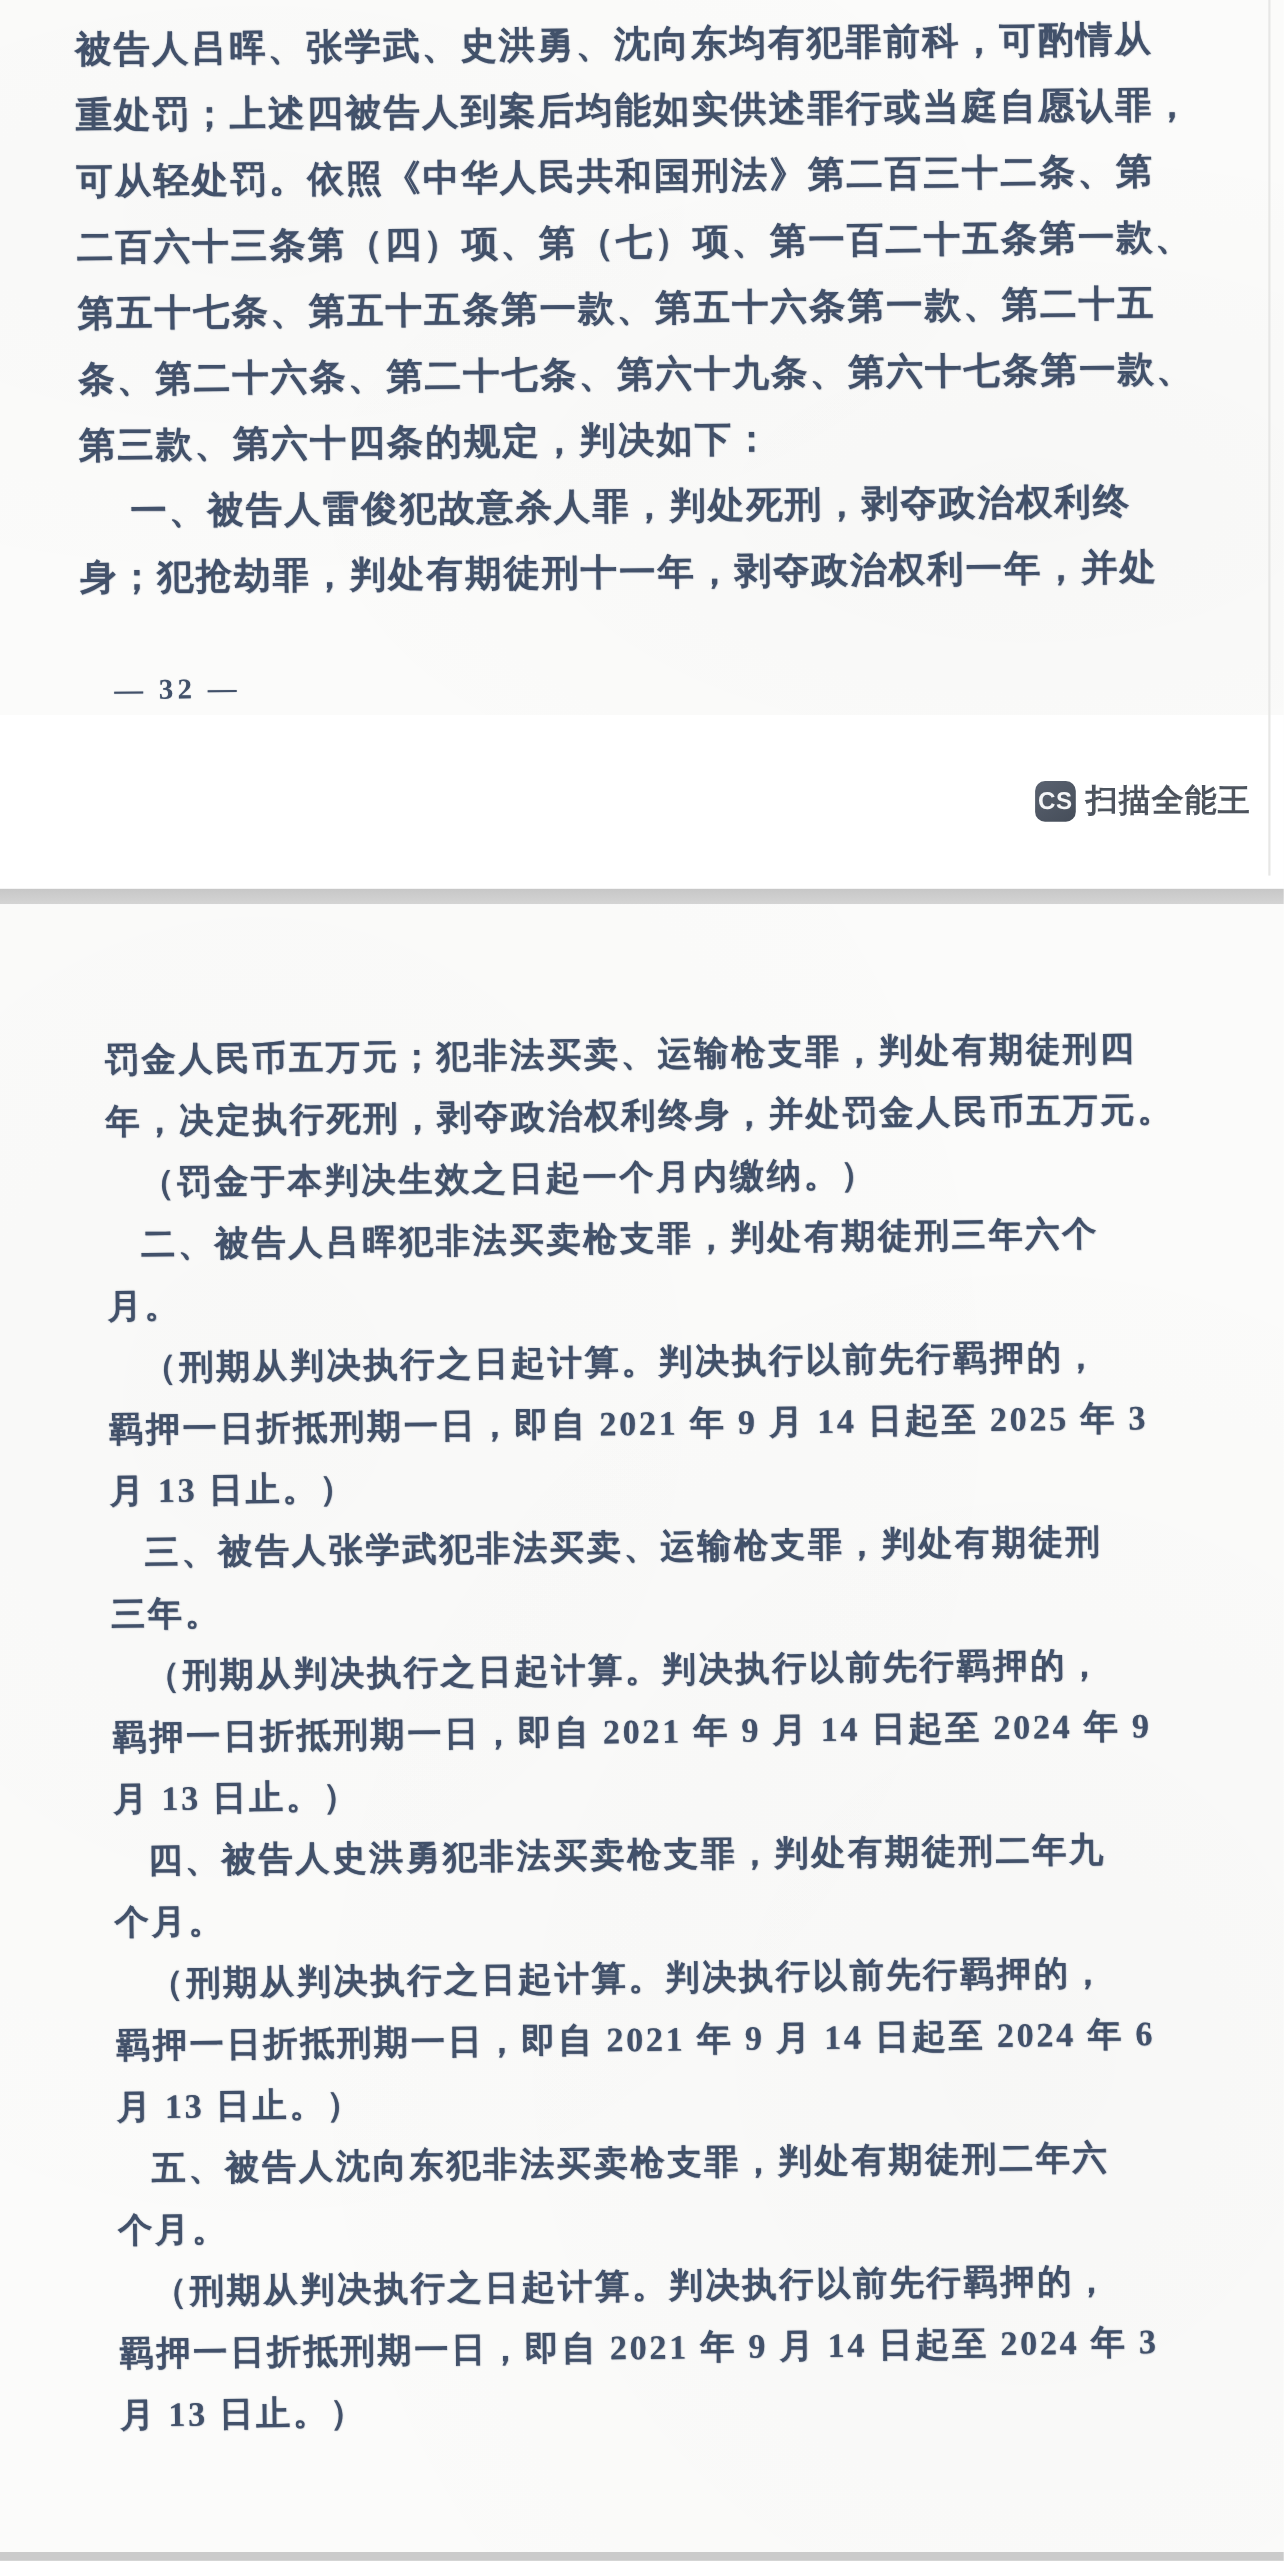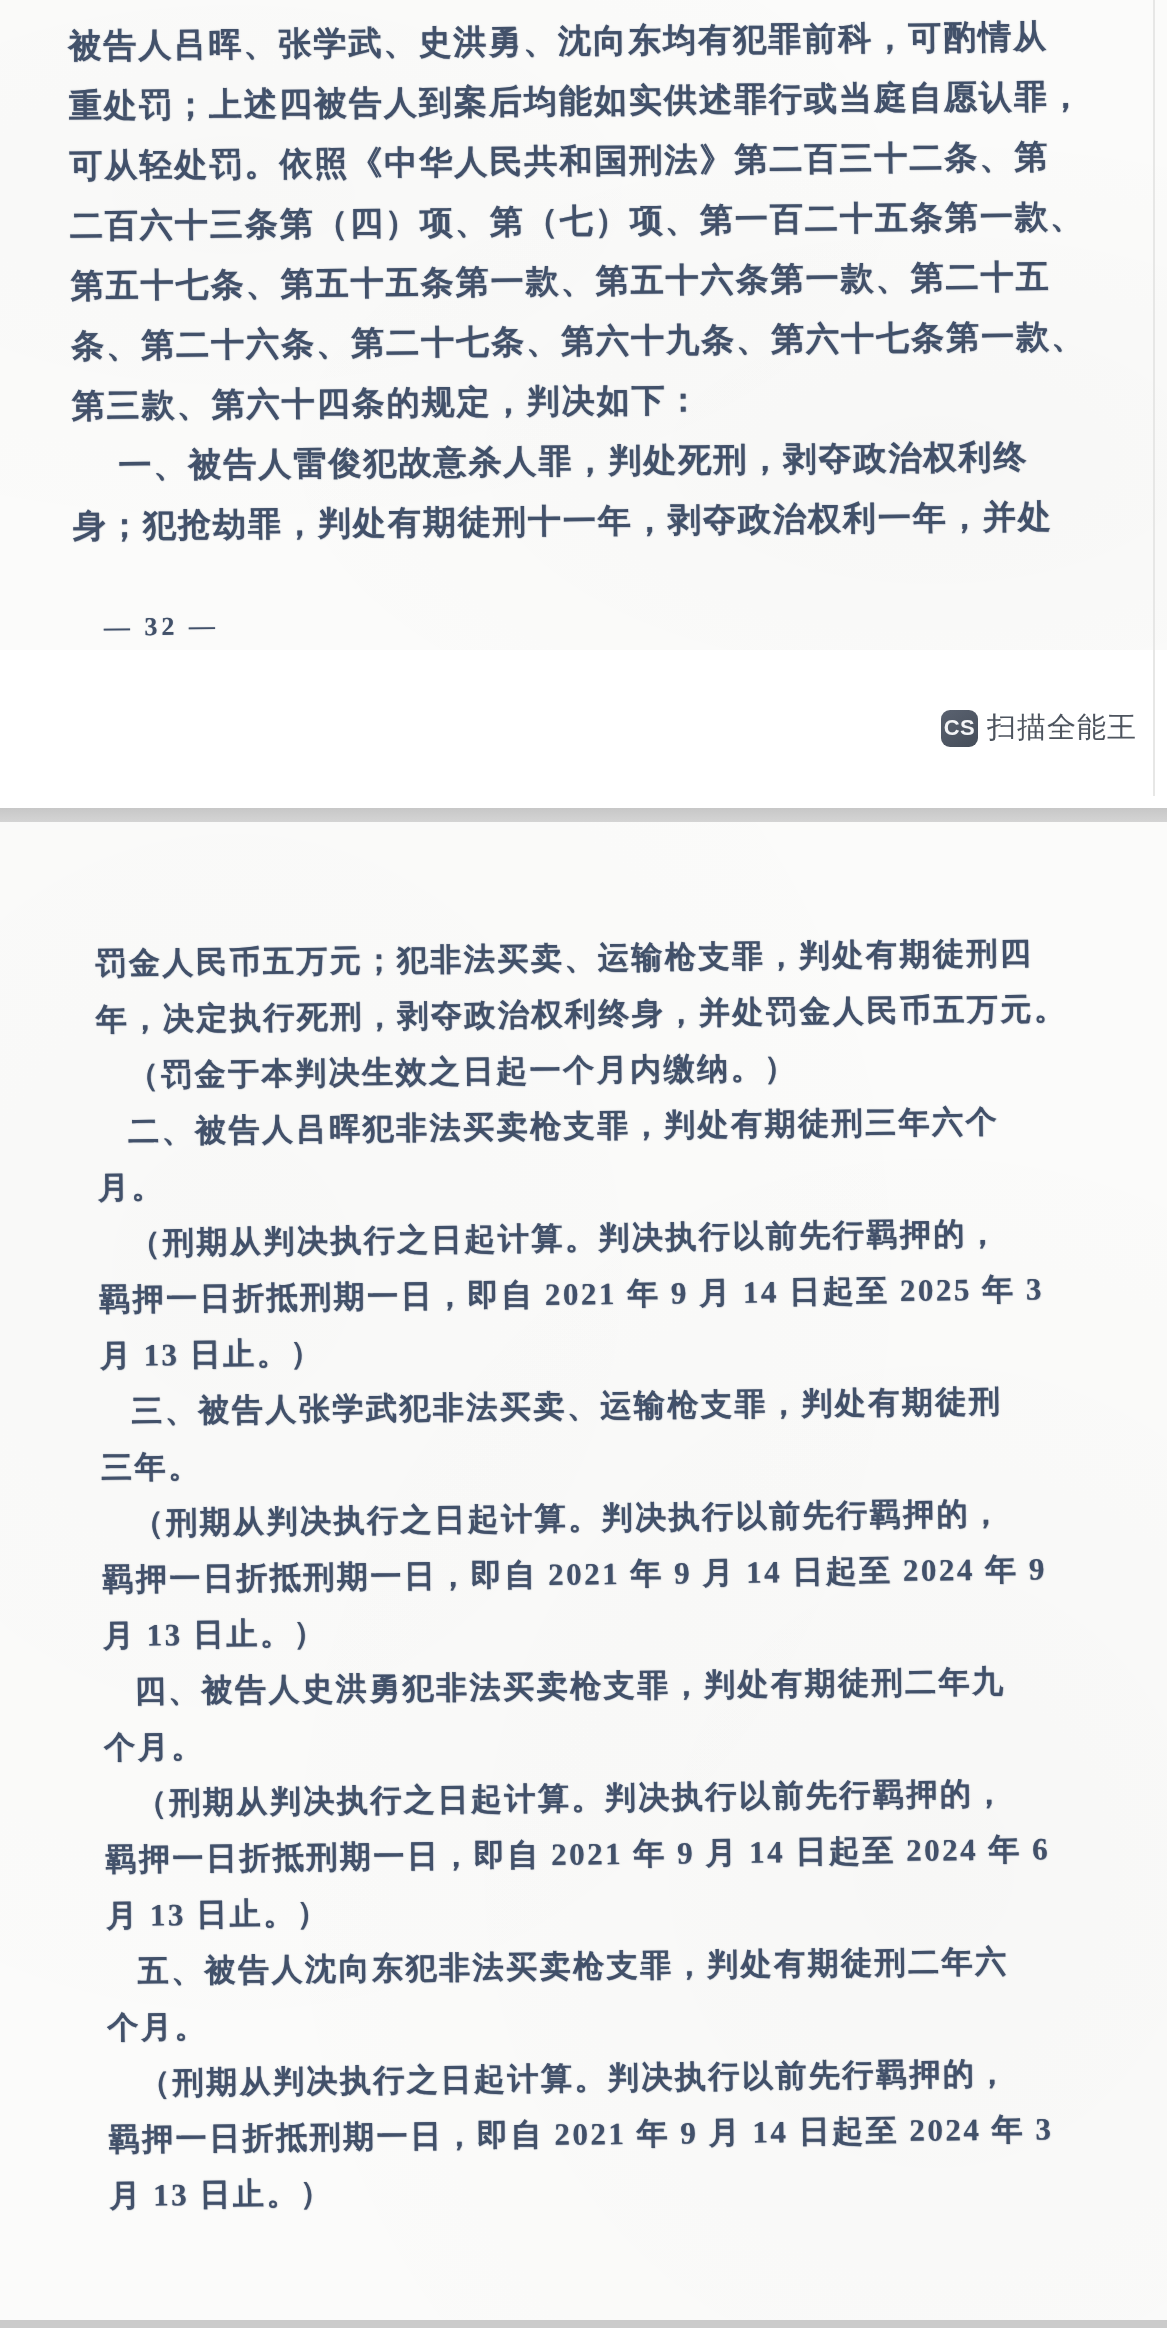--- a/index.html
+++ b/index.html
@@ -56,21 +56,21 @@
     font-family:"Liberation Sans", sans-serif;
   }
   .cs-badge{
     width:37px;height:37px;border-radius:9px;
     background:linear-gradient(145deg,#5a6270,#454d59);
     color:#f4f5f7;font-size:22px;font-weight:bold;
     display:flex;align-items:center;justify-content:center;
     letter-spacing:0.5px;
   }
   .cs-label{
-    color:#4d545e;font-size:29px;font-weight:normal;letter-spacing:1px;
+    color:#4d545e;font-size:29px;font-weight:bold;letter-spacing:1px;
   }
 </style>
 </head>
 <body>
 
 <div class="page" id="page1">
   <div class="textblock" id="p1-text">
 
       <div class="line">被告人吕晖、张学武、史洪勇、沈向东均有犯罪前科，可酌情从</div>
 

